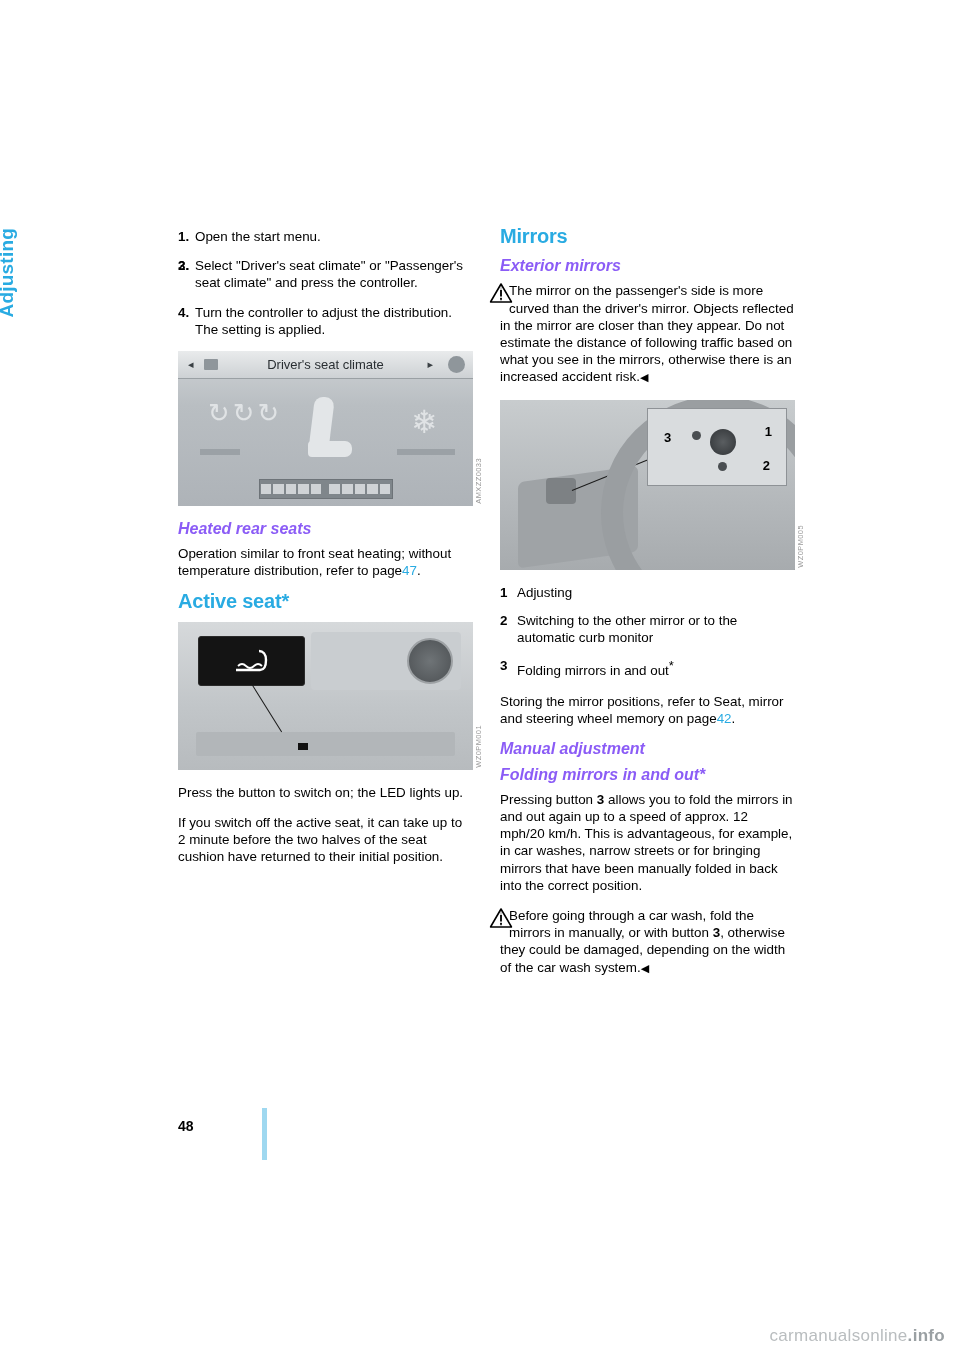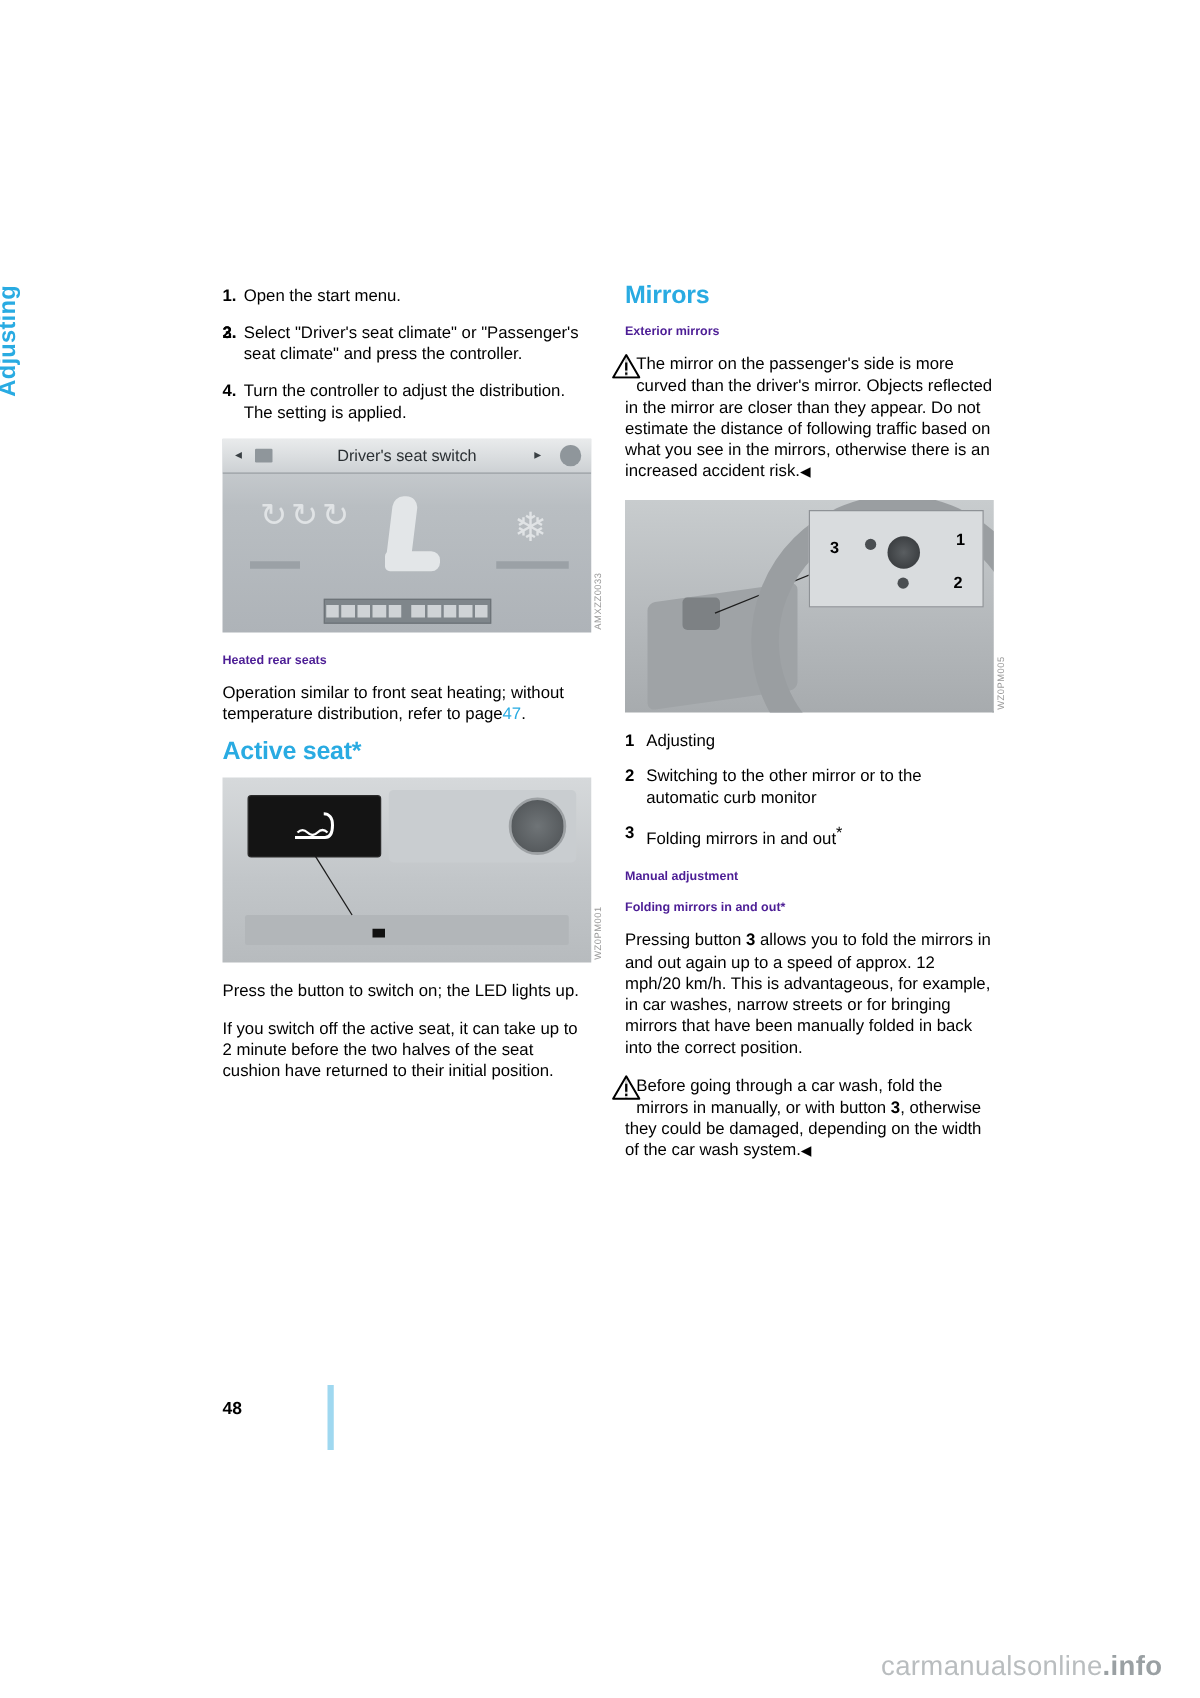--- a/index.html
+++ b/index.html
@@ -60,24 +60,25 @@
   .numitem.tight { margin-bottom: 11px; }
 
   h2.section {
     color: #29ABE2;
     font-size: 20px;
     font-weight: bold;
     margin: 0 0 12px 0;
     letter-spacing: -0.2px;
   }
   h3.sub {
-    color: #4c1d95;
-    font-size: 10px;
+    color: #8b5cf6;
+    font-size: 16px;
     font-weight: bold;
     margin: 0 0 8px 0;
+    font-style: italic;
   }
   .blue-ref { color: #29ABE2; text-align: right; }
 
   
   .imgbox {
     position: relative;
     margin: 6px 0 14px 0;
   }
   .imgcode {
     position: absolute;
@@ -370,23 +371,23 @@
   .tabmark {
     position: absolute;
     left: 262px;
     top: 1108px;
     width: 5px;
     height: 52px;
     background: #9fd8f0;
   }
   .watermark {
     position: absolute;
-    right: 30px;
+    right: 15px;
     bottom: 12px;
-    font-size: 22px;
+    font-size: 17px;
     color: #b9bdbf;
     letter-spacing: 0.3px;
   }
   .watermark b { color: #9aa0a3; font-weight: bold; }
 
   .triangle-end {
     font-family: "DejaVu Sans", sans-serif;
     font-size: 11px;
   }
   sup.star { font-size: 13px; }
@@ -419,21 +420,21 @@
         <span>Turn the controller to adjust the distribution.</span><br>
         <span>The setting is applied.</span>
       </div>
     </div>
 
     <div class="imgbox">
       <div class="screen">
         <div class="screen-top">
           <span class="arrow-l">◂</span>
           <span class="screen-icon-l"></span>
-          <span class="screen-title">Driver's seat switch</span>
+          <span class="screen-title">Driver's seat climate</span>
           <span class="arrow-r">▸</span>
           <span class="screen-icon-r"></span>
         </div>
         <div class="screen-body">
           <div class="heatwaves">↻↻↻</div>
           <div class="seat-shape">
             <div class="seat-back"></div>
             <div class="seat-base"></div>
           </div>
           <div class="fan">❄</div>
@@ -529,20 +530,23 @@
       <div class="numitem tight">
         <span class="num">2</span>
         <span>Switching to the other mirror or to the automatic curb monitor</span>
       </div>
       <div class="numitem tight">
         <span class="num">3</span>
         <span>Folding mirrors in and out</span><sup class="star">*</sup>
       </div>
     </div>
 
+    <p class="para">
+      <span>Storing the mirror positions, refer to Seat, mirror and steering wheel memory on page</span><span class="blue-ref">42</span><span>.</span>
+    </p>
 
     <h3 class="sub">Manual adjustment</h3>
 
     <h3 class="sub">Folding mirrors in and out*</h3>
     <p class="para">
       <span>Pressing button</span>
       <b>3</b>
       <span>allows you to fold the mirrors in and out again up to a speed of approx. 12 mph/20 km/h. This is advantageous, for example, in car washes, narrow streets or for bringing mirrors that have been manually folded in back into the correct position.</span>
     </p>
 

